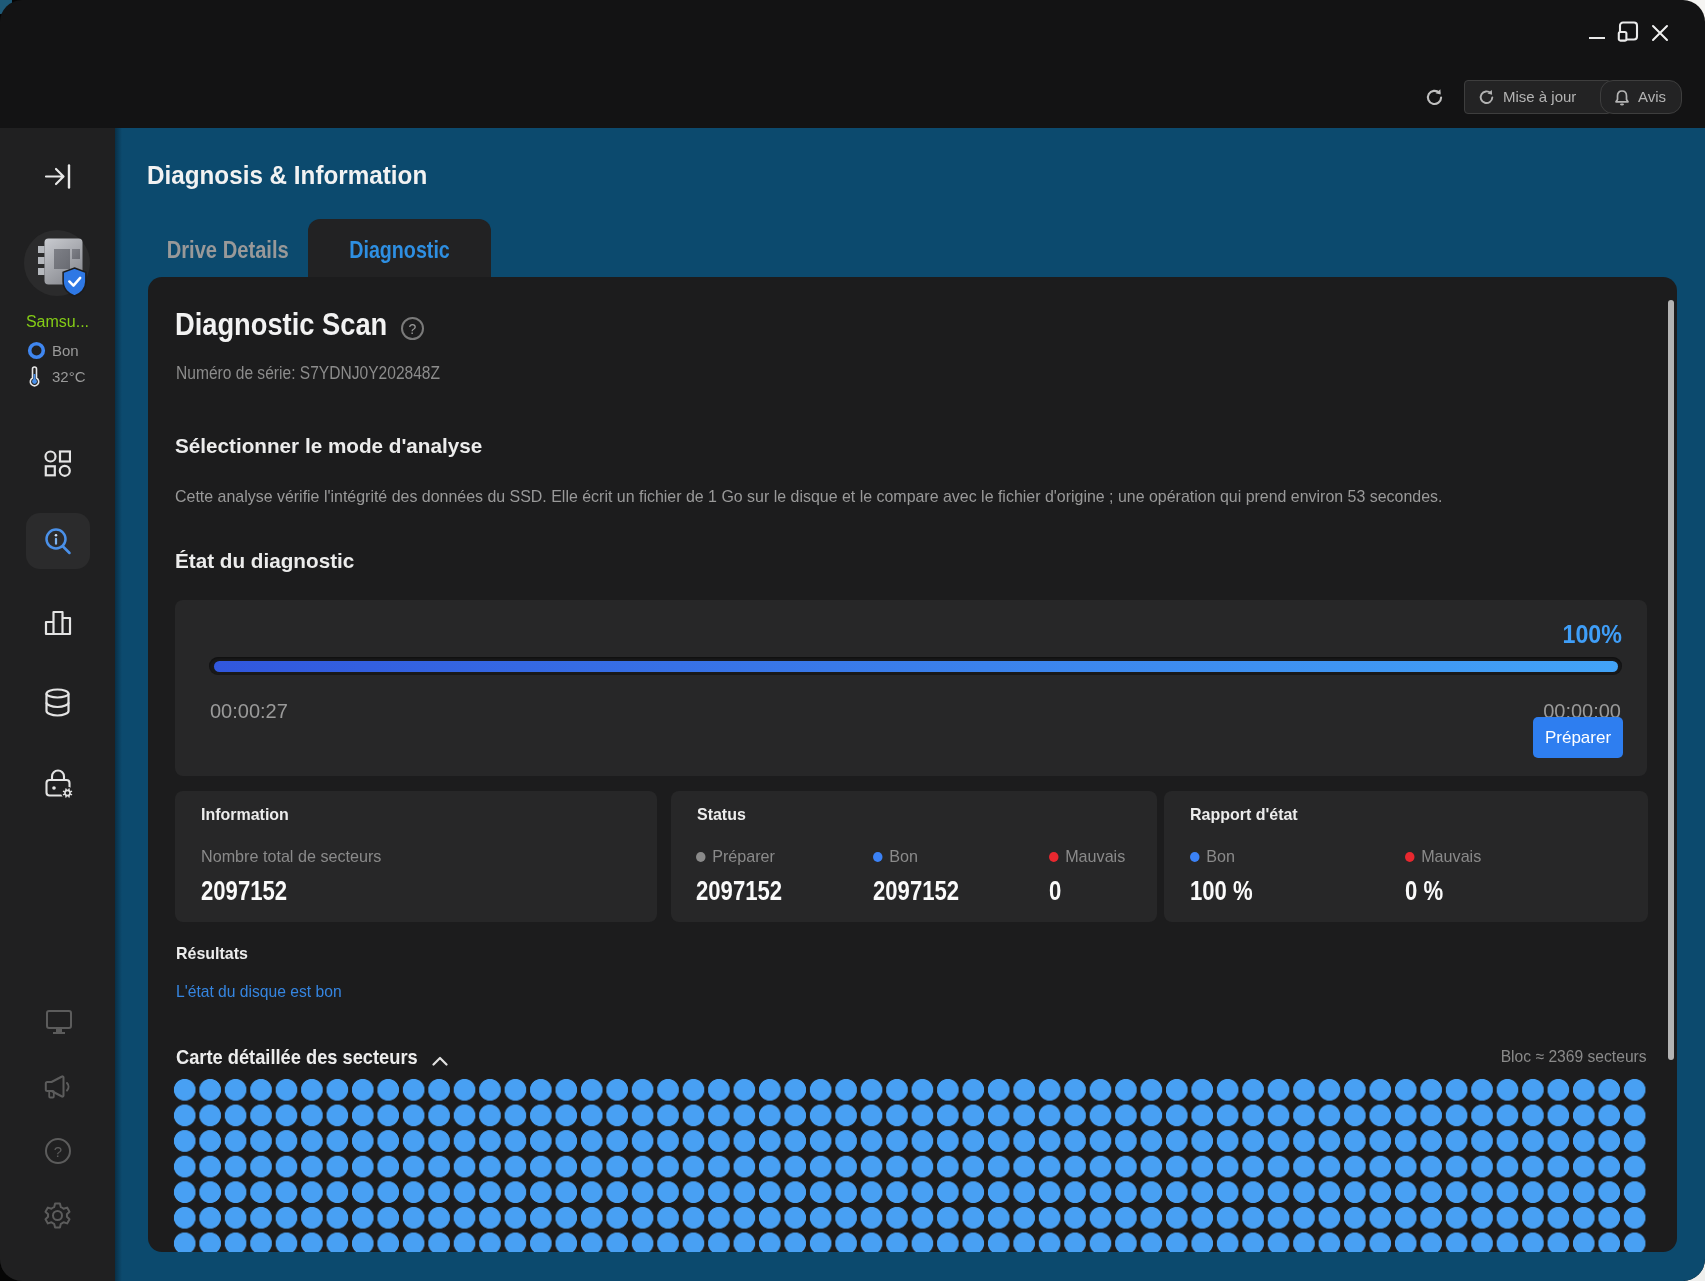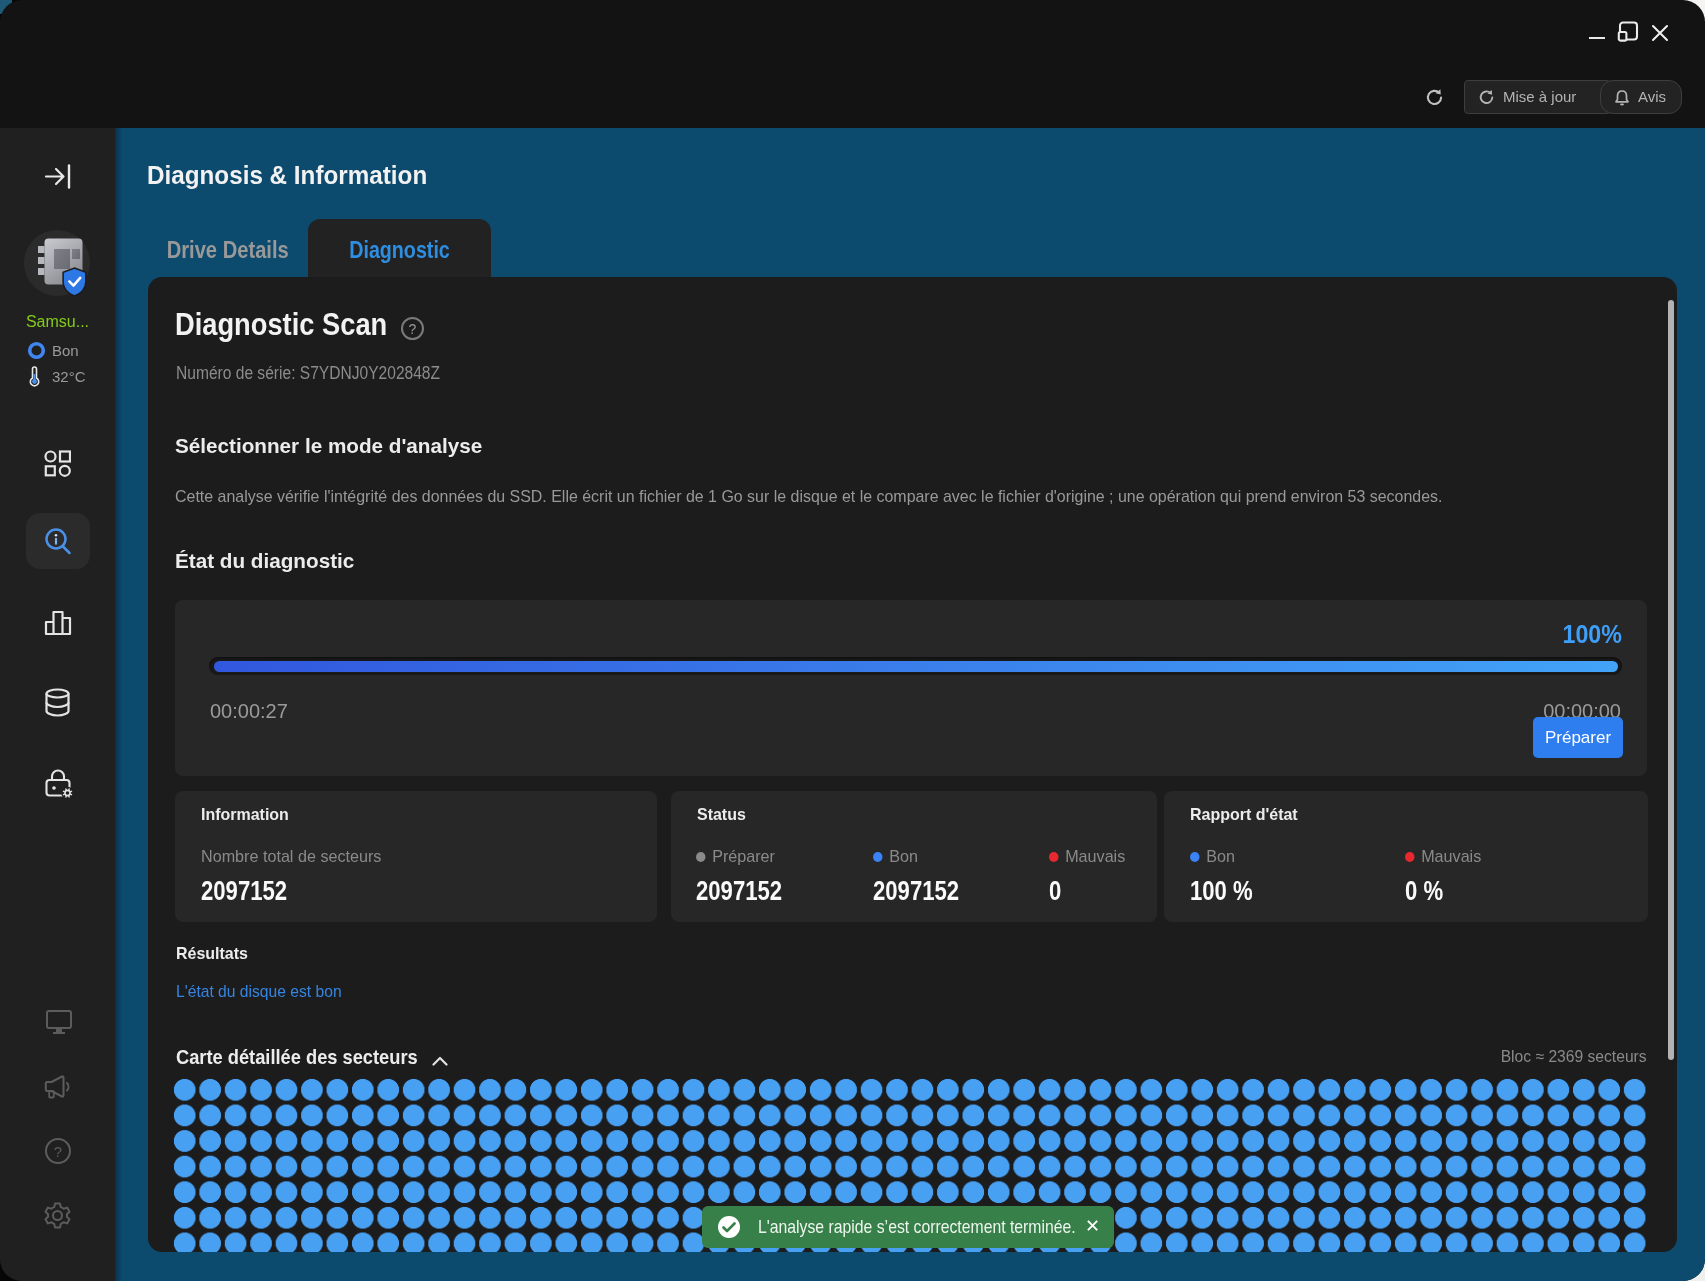--- a/index.html
+++ b/index.html
@@ -238,22 +238,13 @@
       <div id="maphdr">Carte détaillée des secteurs</div>
         <svg id="mapchev" class="abs" width="16" height="10" viewBox="0 0 16 10">
           <path d="M1.5 8.5 L8 2 L14.5 8.5" fill="none" stroke="#e0e0e0" stroke-width="2.2" stroke-linecap="round" stroke-linejoin="round"></path>
         </svg>
       <div id="bloc">Bloc ≈ 2369 secteurs</div>
       <div id="dots"></div>
     </div>
   </div>
 
   <div class="abs" id="scrollbar"></div>
-  <div class="abs" id="toast">
-    <div class="circ">
-        <svg style="position:absolute; left:4px; top:6px;" width="14" height="11" viewBox="0 0 14 11">
-          <path d="M1.5 5.5 L5 9 L12.5 1.5" fill="none" stroke="#37804a" stroke-width="2.6" stroke-linecap="round" stroke-linejoin="round"></path>
-        </svg>
-      </div>
-    <div class="msg">L'analyse rapide s’est correctement terminée.</div>
-    <div class="x">✕</div>
-  </div>
 </div>
 
 </body></html>

